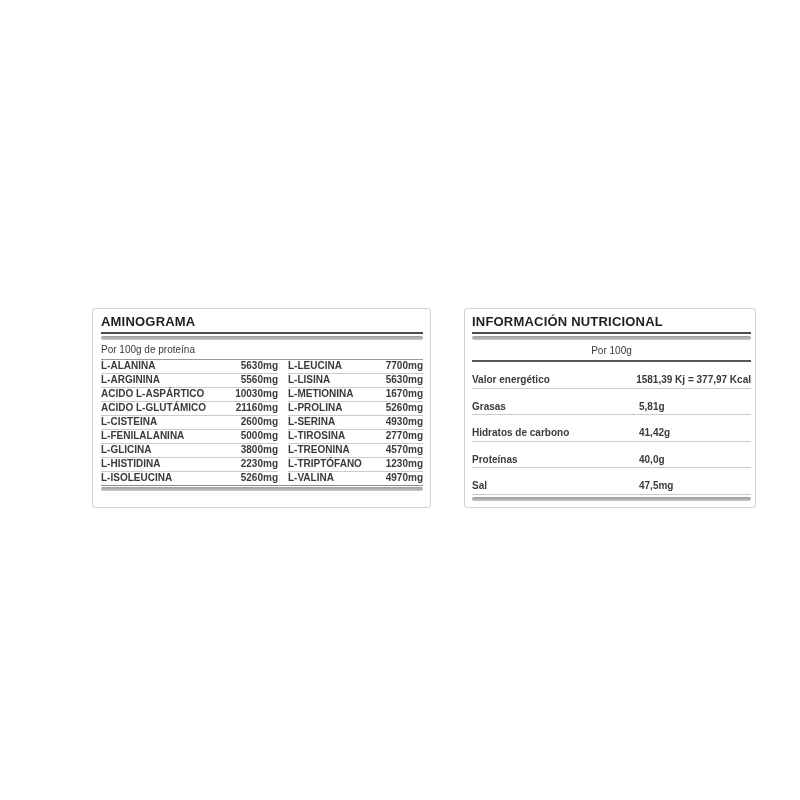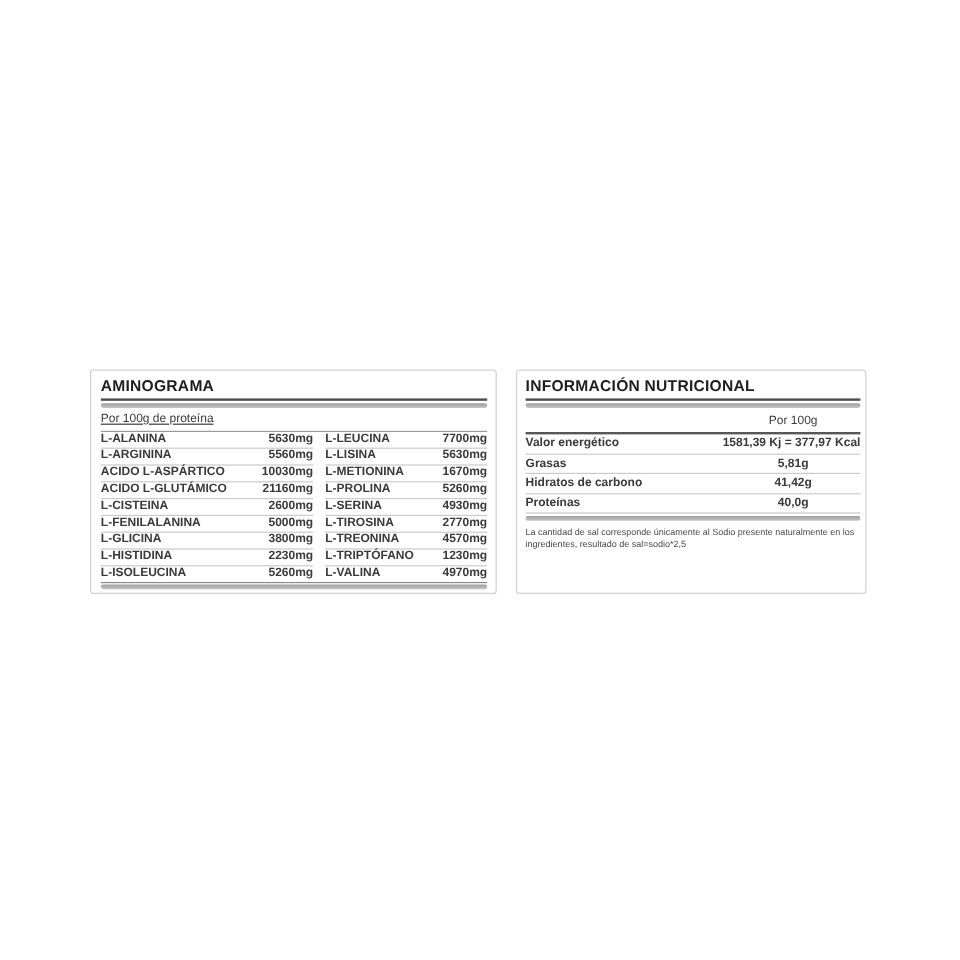--- a/index.html
+++ b/index.html
@@ -15,20 +15,21 @@
     left: 75px;
     top: 308px;
     display: flex;
     gap: 16px;
   }
   .panel {
     box-sizing: border-box;
     background: #ffffff;
     border: 1px solid #d2d2d2;
     border-radius: 3px;
+    margin-left: 17px;
   }
   .panel-amino { width: 339px; padding: 6px 7px 3px 8px; }
   .panel-nutri { width: 292px; padding: 6px 4px 6px 7px; }
 
   .panel-title {
     font-size: 13px;
     font-weight: bold;
     color: #1f1f1f;
     letter-spacing: 0.2px;
     line-height: 14px;
@@ -41,21 +42,20 @@
     background: linear-gradient(#9d9d9d, #c7c7c7);
     border-radius: 2px;
   }
 
   
   .amino-sub {
     font-size: 10px;
     color: #3a3a3a;
     line-height: 10px;
     padding: 5px 0 4px;
-    text-decoration: underline;
   }
   .amino-subrule { height: 1px; background: #9a9a9a; }
   .amino-grid { display: flex; gap: 10px; }
   .amino-col-a { width: 177px; }
   .amino-col-b { flex: 1; }
   .amino-row {
     display: flex;
     justify-content: space-between;
     align-items: flex-start;
     border-bottom: 1px solid #cbcbcb;
@@ -65,41 +65,41 @@
     color: #3a3a3a;
     line-height: 10px;
     white-space: nowrap;
   }
   .amino-col .amino-row:last-child { border-bottom: none; }
   .amino-bottomrule { height: 1px; background: #8a8a8a; margin-bottom: 1px; }
 
   
   .nutri-header {
     display: flex;
-    justify-content: flex-end;
+    justify-content: center;
     font-size: 10px;
     color: #3a3a3a;
     line-height: 10px;
     padding: 6px 0 4px;
   }
   .nutri-header-col { width: 112px; text-align: center; }
   .nutri-headrule { height: 2px; background: #575757; }
   .nut-row {
     display: flex;
     align-items: baseline;
     border-bottom: 1px solid #cbcbcb;
-    padding: 3px 0 2px;
+    padding: 13px 0 2px;
     font-size: 10px;
     font-weight: bold;
     color: #3a3a3a;
     line-height: 10.5px;
     white-space: nowrap;
   }
   .nut-label { flex: 1; }
-  .nut-value { width: 112px; text-align: center; }
+  .nut-value { width: 112px; }
   .nut-row.wide .nut-value { width: auto; text-align: center; }
   .nutri-bar { margin-top: 2px; }
   .footnote {
     font-size: 7.5px;
     color: #4a4a4a;
     line-height: 1.35;
     padding-top: 5px;
     max-width: 280px;
   }
 </style>
@@ -214,18 +214,21 @@
           <span class="nut-value">5,81g</span>
         </div>
         <div class="nut-row">
           <span class="nut-label">Hidratos de carbono</span>
           <span class="nut-value">41,42g</span>
         </div>
         <div class="nut-row">
           <span class="nut-label">Proteínas</span>
           <span class="nut-value">40,0g</span>
         </div>
+        <div class="nut-row">
+          <span class="nut-label">Sal</span>
+          <span class="nut-value">47,5mg</span>
+        </div>
       </div>
     <div class="gray-bar nutri-bar"></div>
-    <div class="footnote">La cantidad de sal corresponde únicamente al Sodio presente naturalmente en los ingredientes, resultado de sal=sodio*2,5</div>
   </div>
 
 </div>
 
 </body></html>

